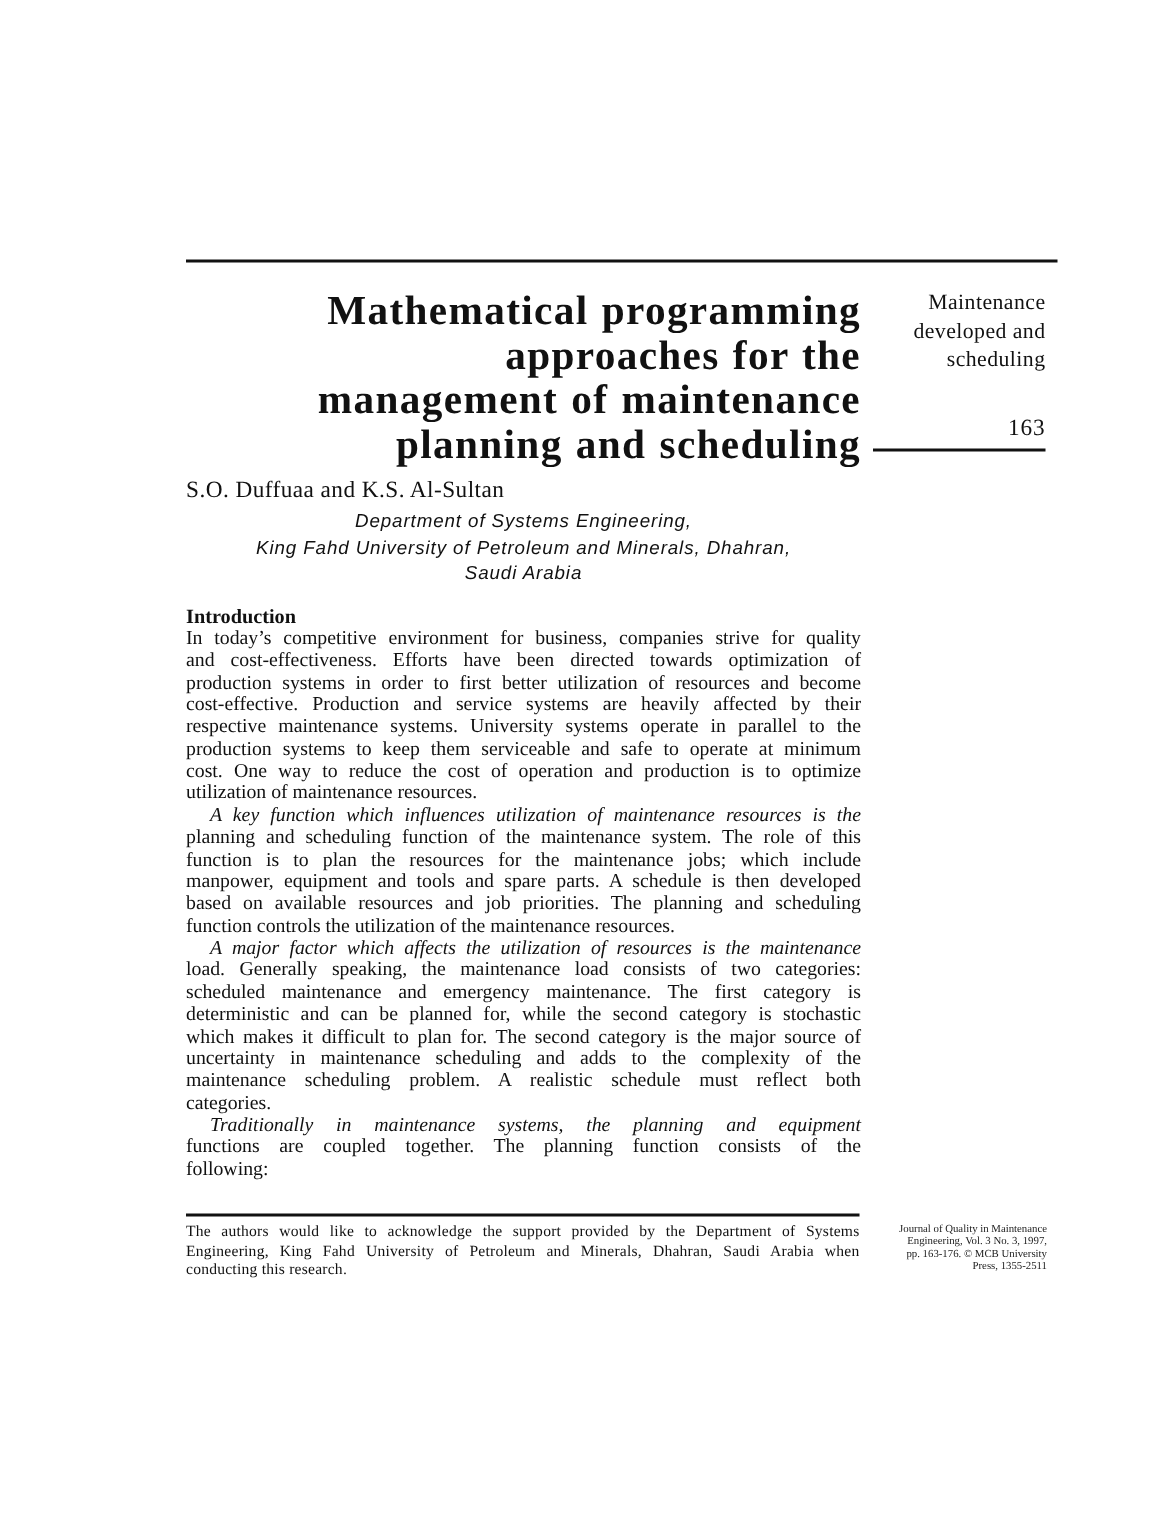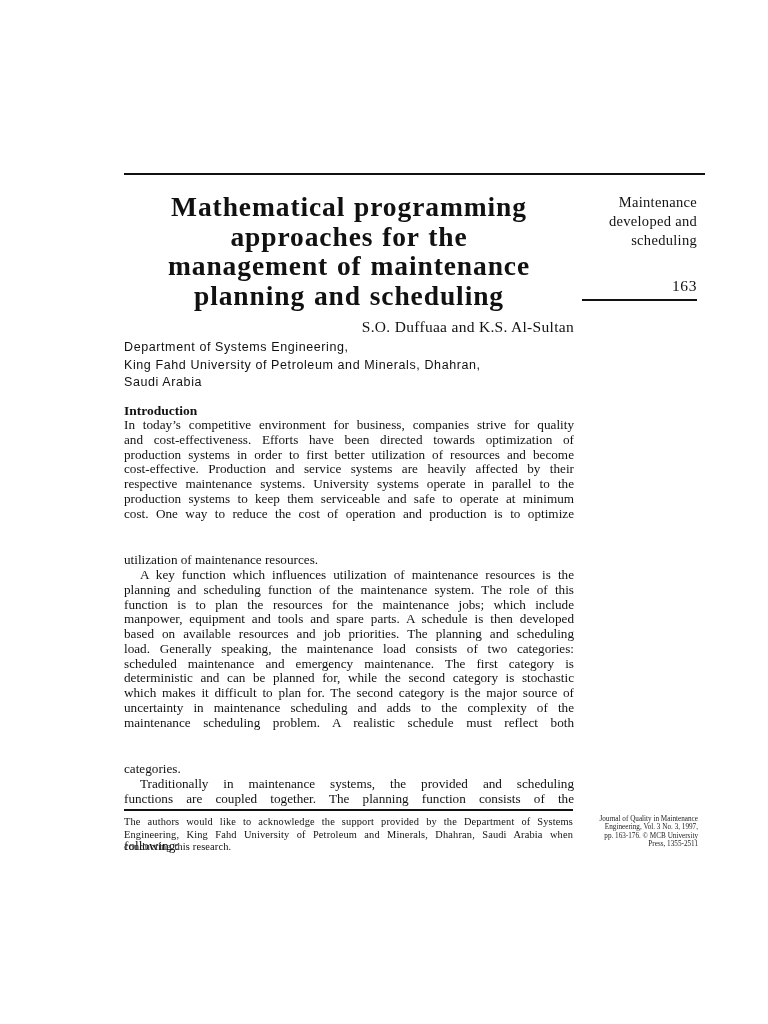--- a/index.html
+++ b/index.html
@@ -29,21 +29,21 @@
       top: 192px;
       width: 450px;
       text-align: center;
       font-family: "Liberation Serif", serif;
       font-weight: bold;
       font-size: 27.5px;
       line-height: 29.5px;
       letter-spacing: 0.9px;
       word-spacing: 1px;
     }
-    .title span { display: block; white-space: nowrap; }
+    .title span { display: block; white-space: nowrap; text-align: right; }
     .running-head {
       position: absolute;
       left: 585px;
       top: 193px;
       width: 112px;
       text-align: right;
       font-size: 14.5px;
       line-height: 19px;
       letter-spacing: 0.3px;
     }
@@ -64,31 +64,32 @@
       top: 299px;
       width: 115px;
       height: 2px;
       background: #111;
     }
     .authors {
       position: absolute;
       left: 124px;
       top: 318px;
       width: 450px;
-      text-align: right;
+      text-align: left;
       font-size: 15.5px;
       letter-spacing: 0.3px;
     }
     .affiliation {
       position: absolute;
       left: 124px;
       top: 339px;
       width: 450px;
-      text-align: left;
+      text-align: center;
       font-family: "Liberation Sans", sans-serif;
+      font-style: italic;
       font-size: 12.5px;
       line-height: 17.5px;
       letter-spacing: 0.6px;
     }
     .affiliation span { display: block; white-space: nowrap; }
     .section-heading {
       position: absolute;
       left: 124px;
       top: 403px;
       font-weight: bold;
@@ -104,24 +105,24 @@
     }
     .body-text .line {
       display: block;
       white-space: nowrap;
       text-align: justify;
       text-align-last: justify;
       height: 14.75px;
     }
     .body-text .line.last {
       text-align-last: left;
-      margin-top: 32px;
     }
     .body-text .line.indent {
       padding-left: 16px;
+      font-style: italic;
     }
     .foot-rule {
       position: absolute;
       left: 124px;
       top: 809px;
       width: 449px;
       height: 2px;
       background: #111;
     }
     .footnote {
@@ -190,28 +191,30 @@
   <span class="line">cost-effective. Production and service systems are heavily affected by their</span>
   <span class="line">respective maintenance systems. University systems operate in parallel to the</span>
   <span class="line">production systems to keep them serviceable and safe to operate at minimum</span>
   <span class="line">cost. One way to reduce the cost of operation and production is to optimize</span>
   <span class="line last">utilization of maintenance resources.</span>
   <span class="line indent">A key function which influences utilization of maintenance resources is the</span>
   <span class="line">planning and scheduling function of the maintenance system. The role of this</span>
   <span class="line">function is to plan the resources for the maintenance jobs; which include</span>
   <span class="line">manpower, equipment and tools and spare parts. A schedule is then developed</span>
   <span class="line">based on available resources and job priorities. The planning and scheduling</span>
+  <span class="line last">function controls the utilization of the maintenance resources.</span>
+  <span class="line indent">A major factor which affects the utilization of resources is the maintenance</span>
   <span class="line">load. Generally speaking, the maintenance load consists of two categories:</span>
   <span class="line">scheduled maintenance and emergency maintenance. The first category is</span>
   <span class="line">deterministic and can be planned for, while the second category is stochastic</span>
   <span class="line">which makes it difficult to plan for. The second category is the major source of</span>
   <span class="line">uncertainty in maintenance scheduling and adds to the complexity of the</span>
   <span class="line">maintenance scheduling problem. A realistic schedule must reflect both</span>
   <span class="line last">categories.</span>
-  <span class="line indent">Traditionally in maintenance systems, the provided and scheduling</span>
+  <span class="line indent">Traditionally in maintenance systems, the planning and equipment</span>
   <span class="line">functions are coupled together. The planning function consists of the</span>
   <span class="line last">following:</span>
 </div>
 
 <div class="foot-rule"></div>
 
 <div class="footnote">
   <span class="line">The authors would like to acknowledge the support provided by the Department of Systems</span>
   <span class="line">Engineering, King Fahd University of Petroleum and Minerals, Dhahran, Saudi Arabia when</span>
   <span class="line last">conducting this research.</span>

